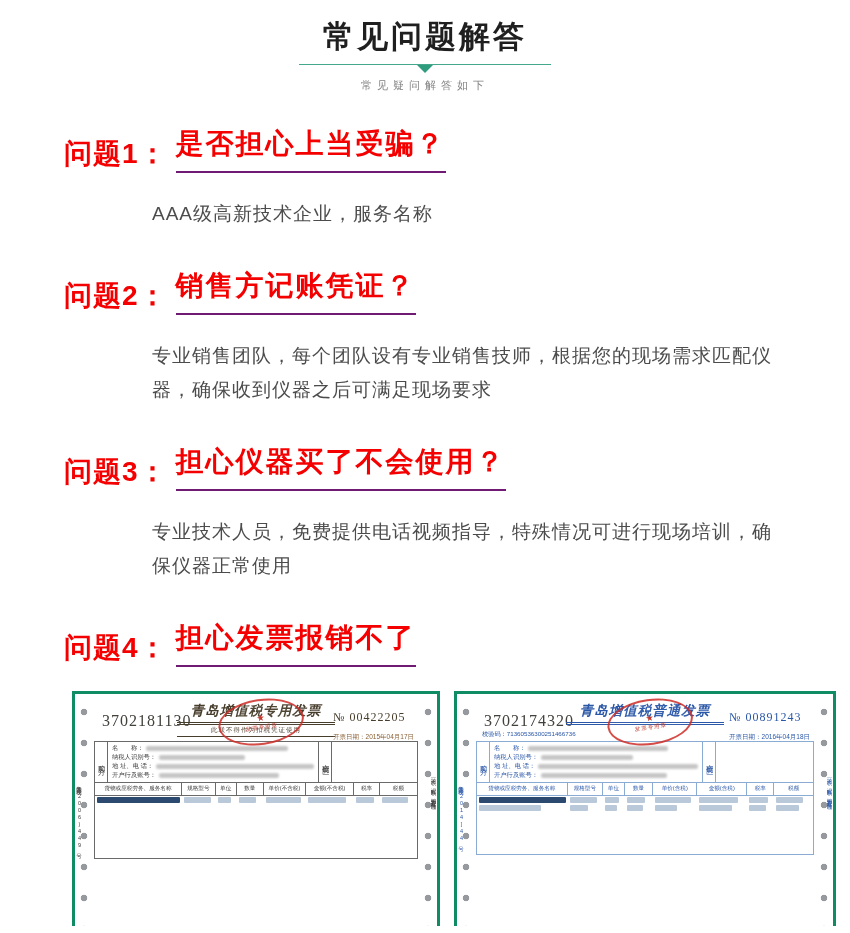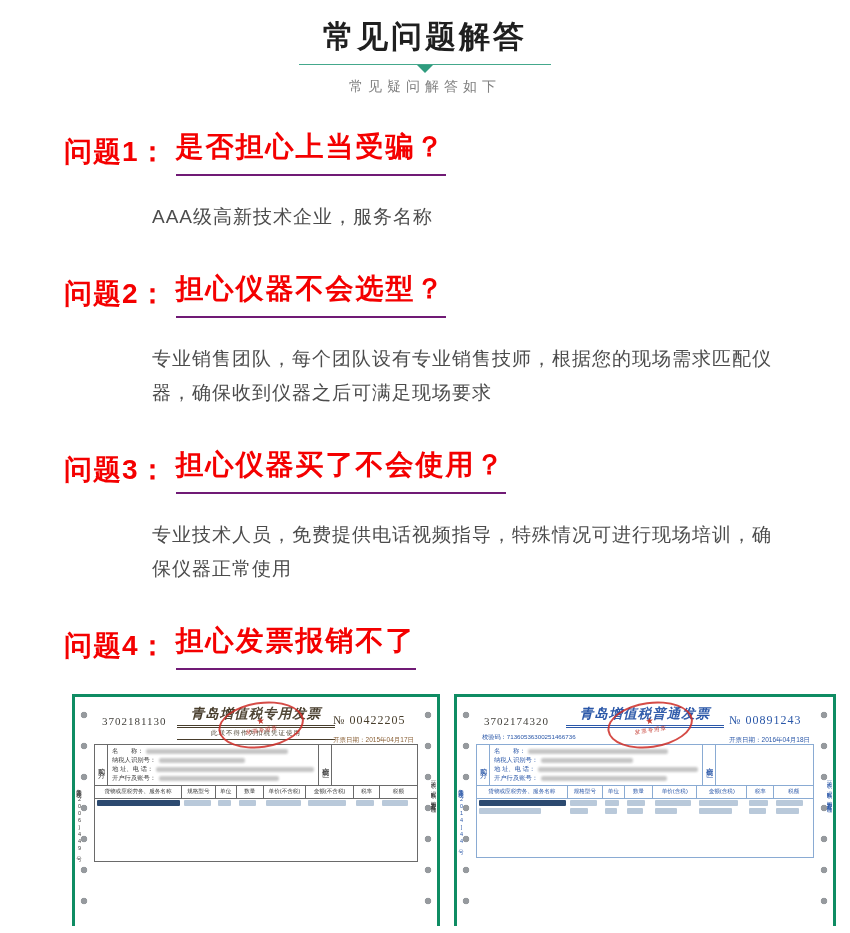--- a/index.html
+++ b/index.html
@@ -8,47 +8,47 @@
   .page { width:850px; height:926px; background:#fff; overflow:hidden; position:relative; }
 
   
   .hdr { padding-top:16px; text-align:center; }
   .hdr-title { font-size:31px; font-weight:bold; color:#1f1f1f; letter-spacing:3px; }
   .hdr-rule-wrap { width:252px; margin:6px auto 0; position:relative; }
   .hdr-rule { height:1px; background:#44a88c; }
   .hdr-tri { position:absolute; left:50%; top:1px; transform:translateX(-50%);
              width:0; height:0; border-left:8px solid transparent; border-right:8px solid transparent;
              border-top:8px solid #2f9c7e; }
-  .hdr-sub { margin-top:13px; font-size:14px; color:#828282; letter-spacing:5px; }
+  .hdr-sub { margin-top:13px; font-size:11px; color:#828282; letter-spacing:5px; }
 
   
   .faq { padding:32px 60px 0 64px; }
   .faq-item { margin-bottom:36px; }
-  .q-line { display:flex; align-items:center; margin-bottom:24px; }
+  .q-line { display:flex; align-items:flex-end; margin-bottom:24px; }
   .q-label { font-size:28px; font-weight:bold; color:#f40000; letter-spacing:1px; white-space:nowrap; }
   .q-text  { font-size:28px; font-weight:bold; color:#f40000; letter-spacing:2px;
              border-bottom:2px solid #701a75; padding-bottom:8px; margin-left:8px; }
   .a-text { margin-left:88px; max-width:652px; font-size:19px; color:#4c4c4c; line-height:34px; letter-spacing:1px; }
 
   
   .inv-row { display:flex; margin:14px 0 0 72px; gap:14px; }
   .inv { position:relative; border:3px solid #0f8c63; background:#fff; overflow:hidden; }
   .inv1 { width:368px; height:262px; }
   .inv2 { width:382px; height:264px; }
   .holes { position:absolute; top:6px; bottom:2px; width:14px; z-index:5;
            background-image:radial-gradient(circle 3px at 7px 12px, #969a9e 3px, rgba(0,0,0,0) 3.6px);
            background-size:14px 31px; background-repeat:repeat-y; }
   .holes.l { left:2px; } .holes.r { right:2px; }
   .paper { position:absolute; left:19px; right:19px; top:3px; bottom:2px; overflow:hidden; }
 
   .t-dark { --ln:#6a6a6a; --tx:#3a3a3a; --ttl:#473d2c; --dt:#8a6036; }
   .t-blue { --ln:#8aabd3; --tx:#2a57a8; --ttl:#2a57a8; --dt:#2a57a8; }
 
   .inv-head { position:relative; height:44px; }
-  .inv-code { position:absolute; left:8px; top:15px; font-size:11px; letter-spacing:1px; color:#43413c;
+  .inv-code { position:absolute; left:8px; top:15px; font-size:16px; letter-spacing:1px; color:#43413c;
               font-family:"Liberation Serif", serif;text-align:right; }
   .ttl-blk { position:absolute; left:50%; transform:translateX(-50%); top:5px; width:158px; text-align:center; }
   .inv-title { font-size:13.5px; font-weight:bold; font-style:italic; color:var(--ttl);
                font-family:"Liberation Serif", serif; letter-spacing:1px; white-space:nowrap; }
   .dbl { height:3px; border-top:1px solid var(--ttl); border-bottom:1px solid var(--ttl); margin-top:2px; }
   .inv-note { font-size:6.5px; color:var(--ttl); letter-spacing:1px; margin-top:1px;
               border-bottom:1px solid var(--ttl); padding-bottom:1px; }
   .no-blk { position:absolute; right:4px; top:13px; }
   .inv-no { font-size:12px; color:var(--ttl); font-family:"Liberation Serif", serif; letter-spacing:1px; }
   .inv-date { font-size:6.5px; color:var(--dt); margin-top:8px; text-align:left; }
@@ -112,21 +112,21 @@
       <div class="q-line">
         <span class="q-label">问题1：</span>
         <span class="q-text">是否担心上当受骗？</span>
       </div>
       <div class="a-text">AAA级高新技术企业，服务名称</div>
     </div>
 
     <div class="faq-item">
       <div class="q-line">
         <span class="q-label">问题2：</span>
-        <span class="q-text">担心仪器不会选型？</span>
+        <span class="q-text">销售方记账凭证？</span>
       </div>
       <div class="a-text">专业销售团队，每个团队设有专业销售技师，根据您的现场需求匹配仪器，确保收到仪器之后可满足现场要求</div>
     </div>
 
     <div class="faq-item">
       <div class="q-line">
         <span class="q-label">问题3：</span>
         <span class="q-text">担心仪器买了不会使用？</span>
       </div>
       <div class="a-text">专业技术人员，免费提供电话视频指导，特殊情况可进行现场培训，确保仪器正常使用</div>

